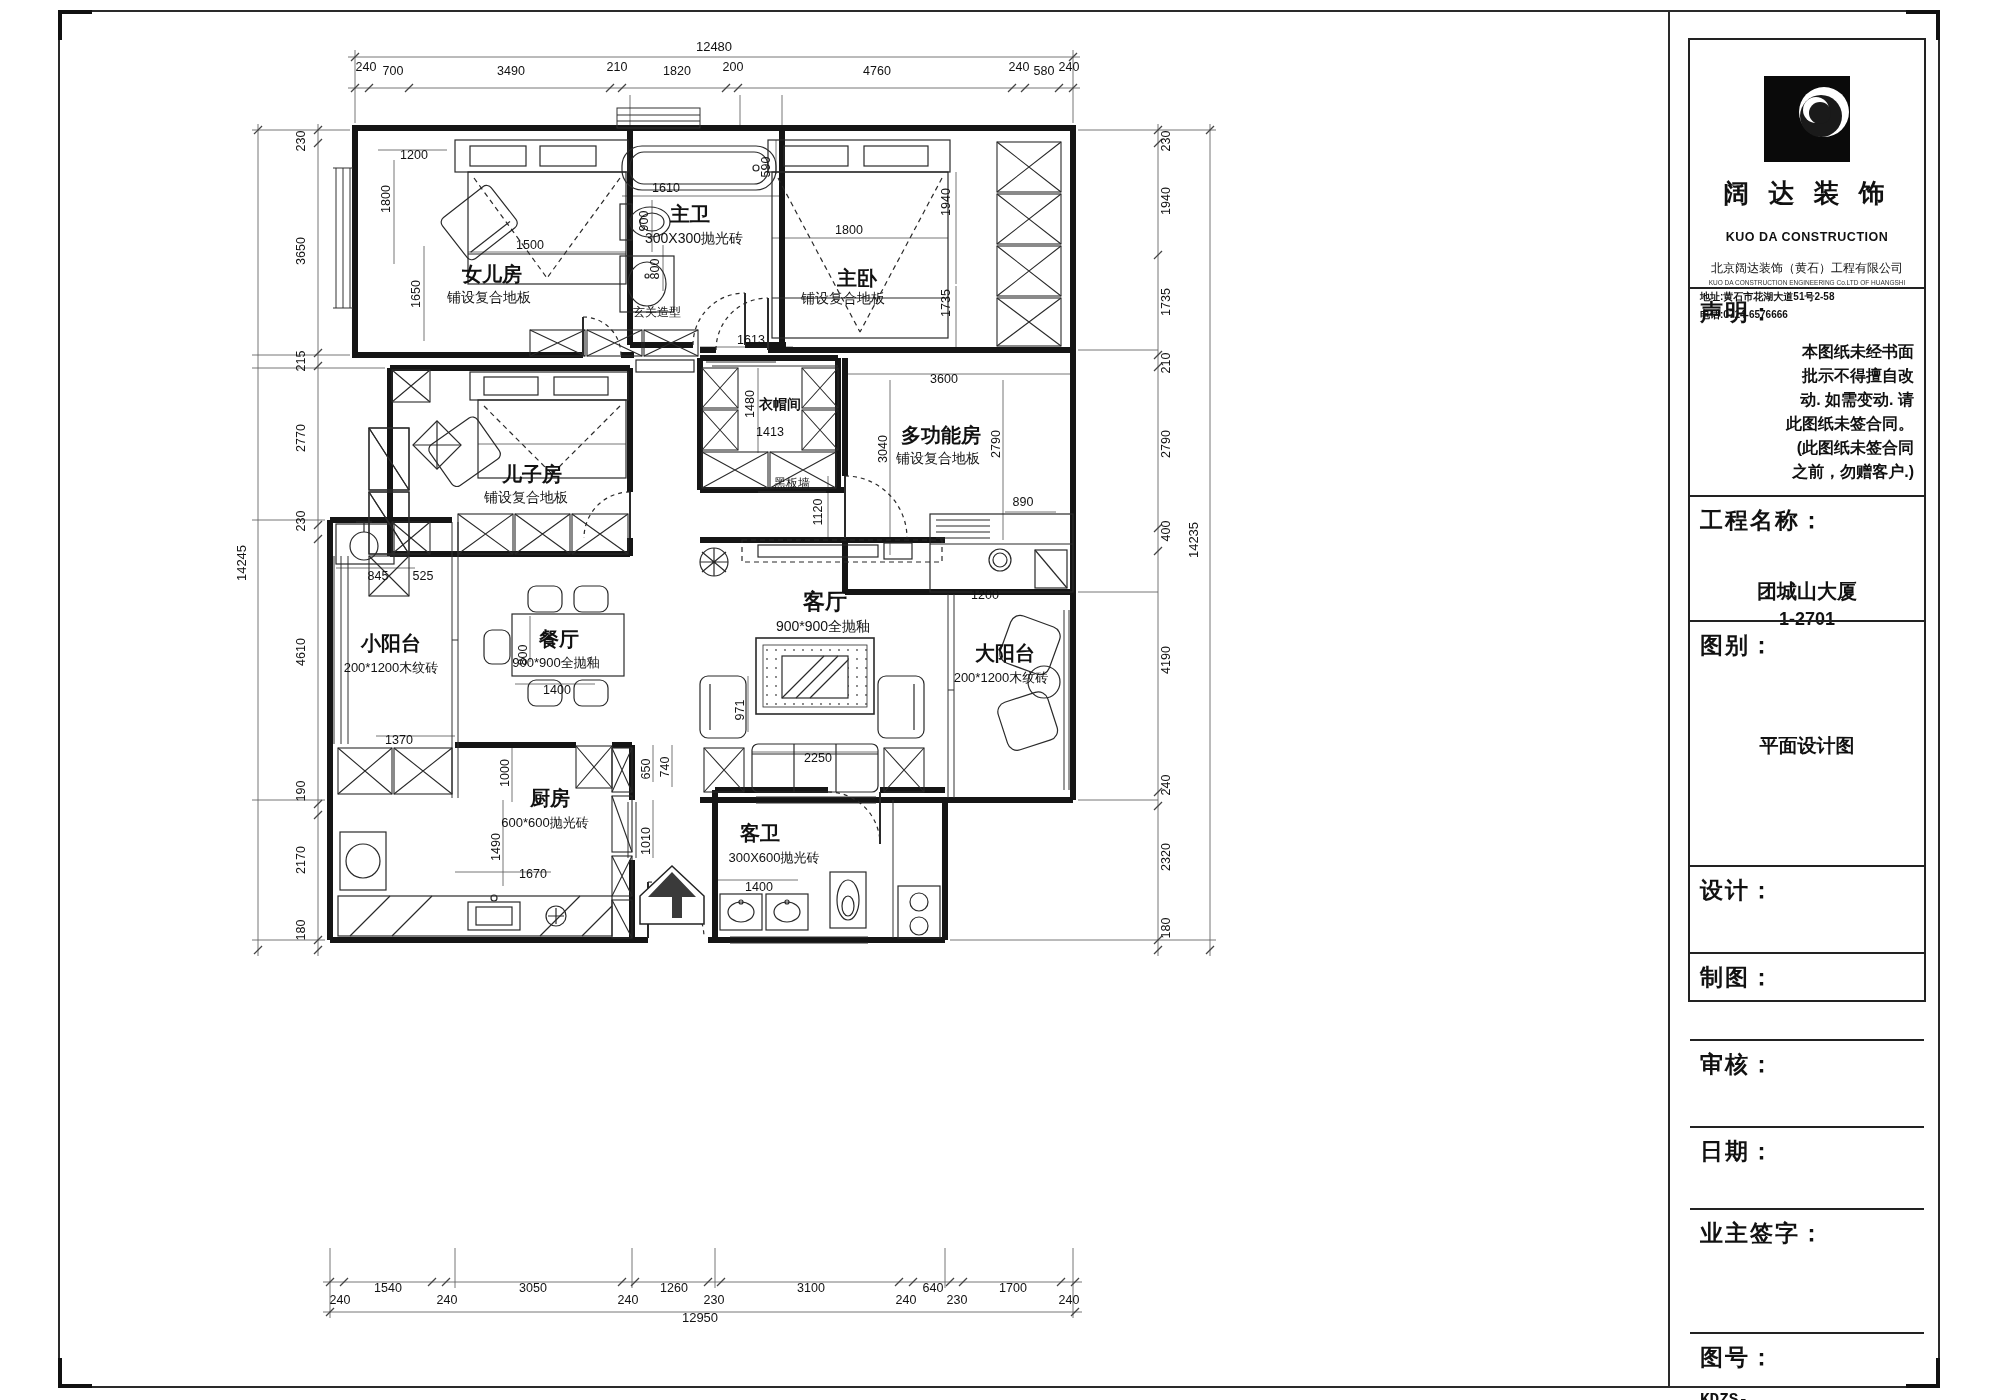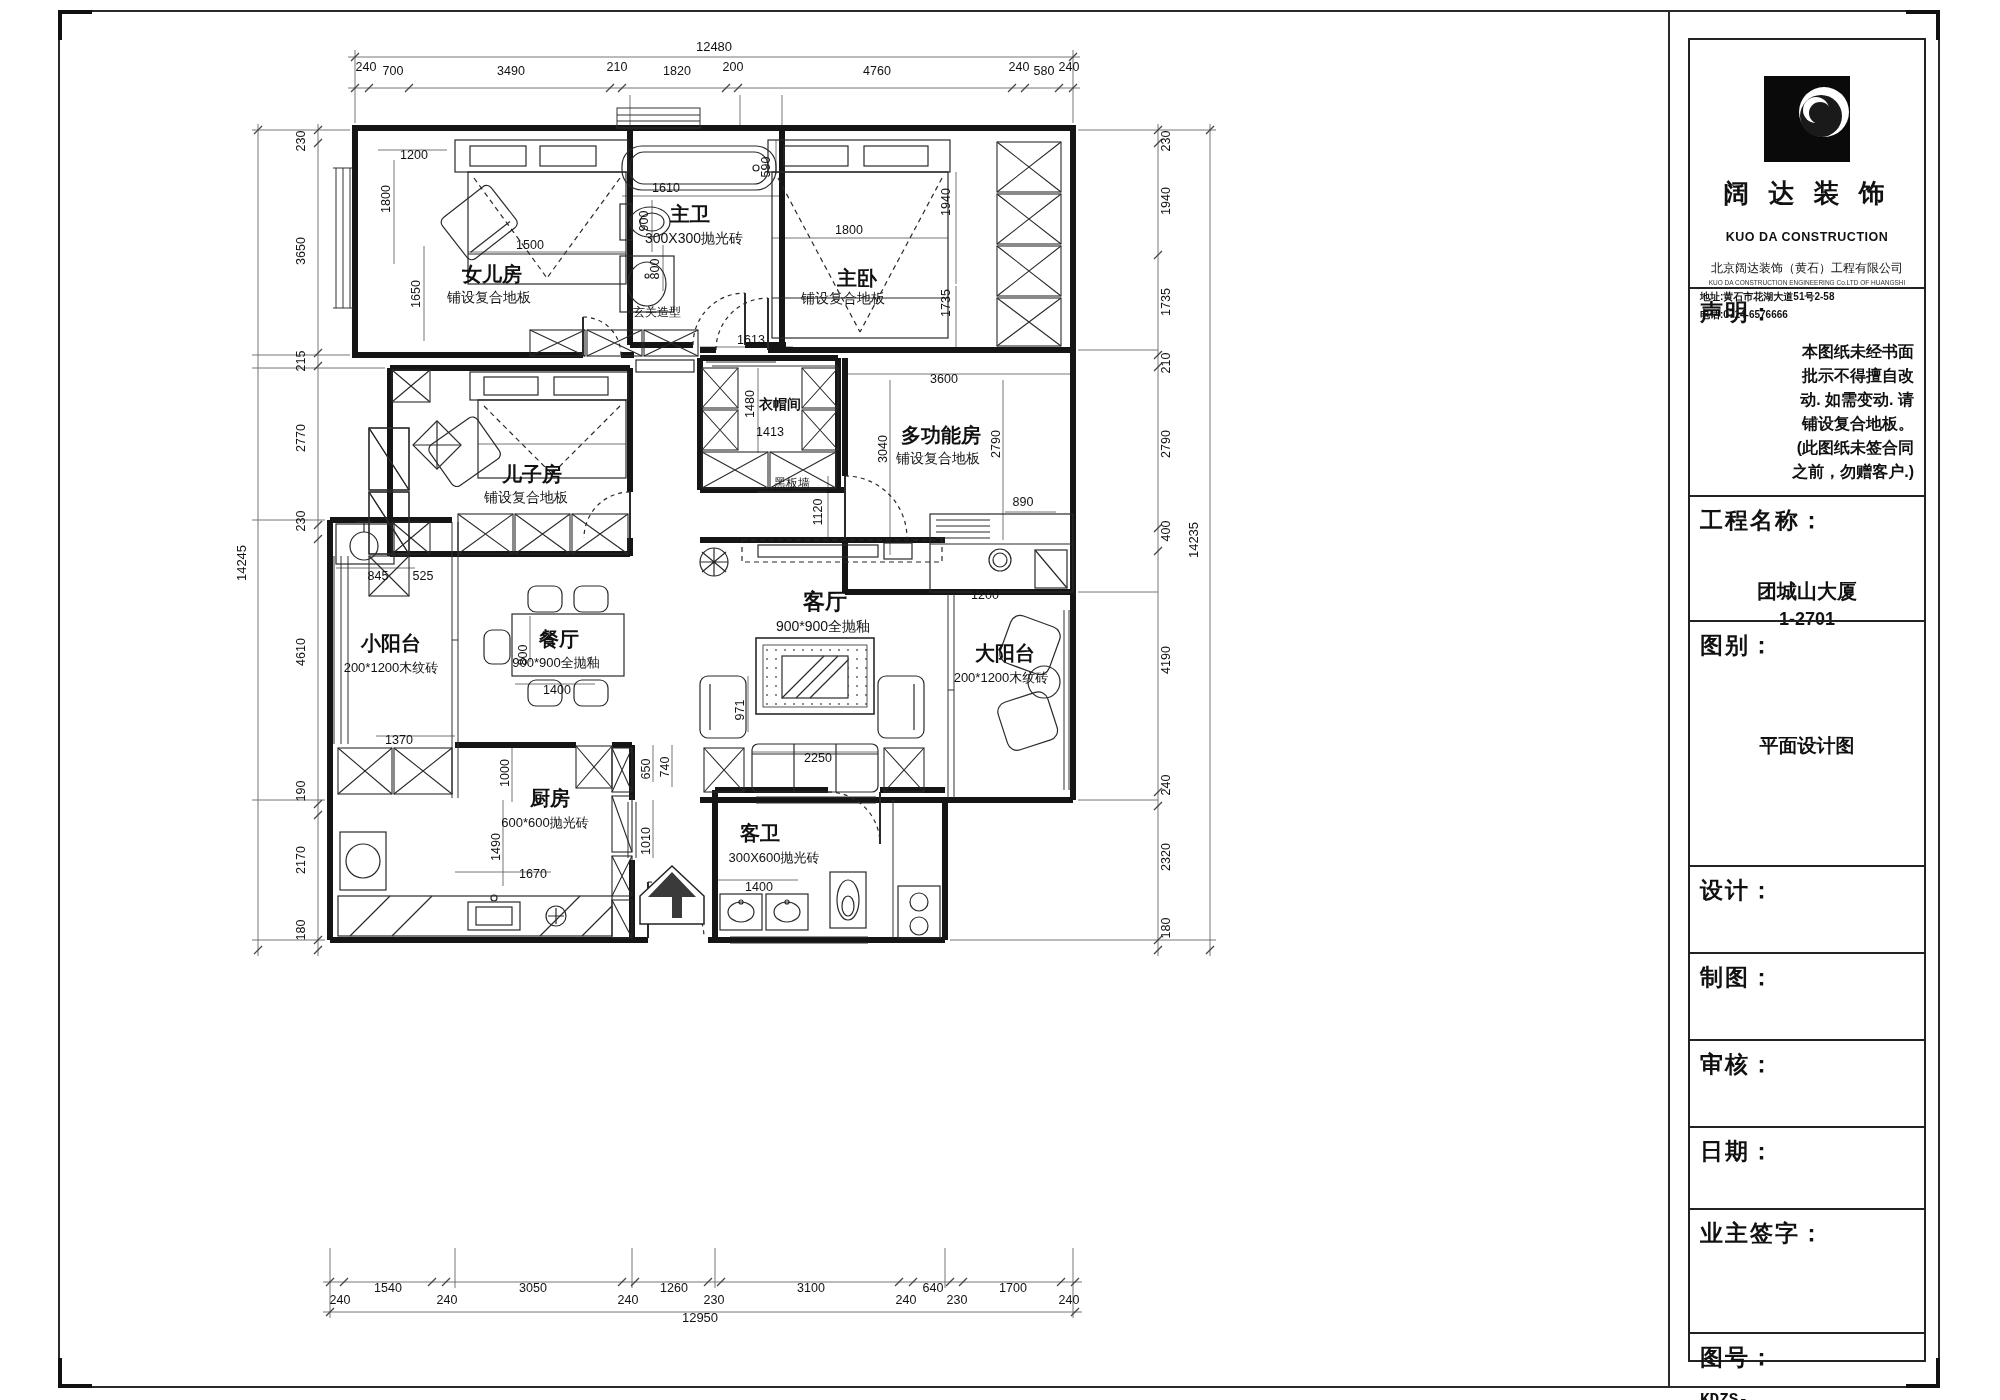--- a/index.html
+++ b/index.html
@@ -4,21 +4,21 @@
 <style>
   html,body{margin:0;padding:0;background:#ffffff;width:2000px;height:1400px;
     font-family:"Liberation Sans",sans-serif;color:#111;overflow:hidden;}
   .stage{position:relative;width:2000px;height:1400px;background:#fff;}
   
   .sheet-frame{position:absolute;left:58px;top:10px;width:1882px;height:1378px;
     border:2px solid #2a2a2a;box-sizing:border-box;}
   .frame-divider{position:absolute;left:1668px;top:10px;width:2px;height:1378px;background:#2a2a2a;}
   .corner-mark{position:absolute;background:#111;}
   
-  .tb{position:absolute;left:1688px;top:38px;width:238px;height:1324px;
+  .tb{position:absolute;left:1688px;top:38px;width:238px;height:964px;
     border:2px solid #222;box-sizing:border-box;background:#fff;padding-left:36px;}
   .tb-sec{position:absolute;left:0;right:0;box-sizing:border-box;border-top:2px solid #222;padding:8px 10px;}
   .tb-sec.first{border-top:none;}
   .sec-title{font-size:23px;font-weight:bold;letter-spacing:2px;}
   .tb-logo{text-align:center;}
   .brand{font-size:26px;font-weight:bold;letter-spacing:6px;margin-top:10px;}
   .brand-en{font-size:12.5px;font-weight:bold;margin-top:19px;letter-spacing:0.5px;}
   .company{font-size:12px;margin-top:16px;}
   .company-en{font-size:6.5px;color:#333;margin-top:2px;}
   .addr,.phone{font-size:10px;text-align:left;margin-top:4px;font-weight:bold;}
@@ -479,21 +479,21 @@
       <div class="addr">地址:黄石市花湖大道51号2-58</div>
       <div class="phone">电话:0714-6576666</div>
     </div>
 
     <div class="tb-sec" style="top:247px;height:208px">
       <div class="sec-title">声明：</div>
       <div class="decl-body">
         <div class="decl-line">本图纸未经书面</div>
         <div class="decl-line">批示不得擅自改</div>
         <div class="decl-line">动. 如需变动. 请</div>
-        <div class="decl-line">铺设复合地板。</div>
+        <div class="decl-line">此图纸未签合同。</div>
         <div class="decl-line">(此图纸未签合同</div>
         <div class="decl-line">之前，勿赠客户.)</div>
       </div>
     </div>
 
     <div class="tb-sec" style="top:455px;height:125px">
       <div class="sec-title">工程名称：</div>
       <div class="tb-center-val proj-name">团城山大厦</div>
       <div class="tb-center-val proj-no">1-2701</div>
     </div>

